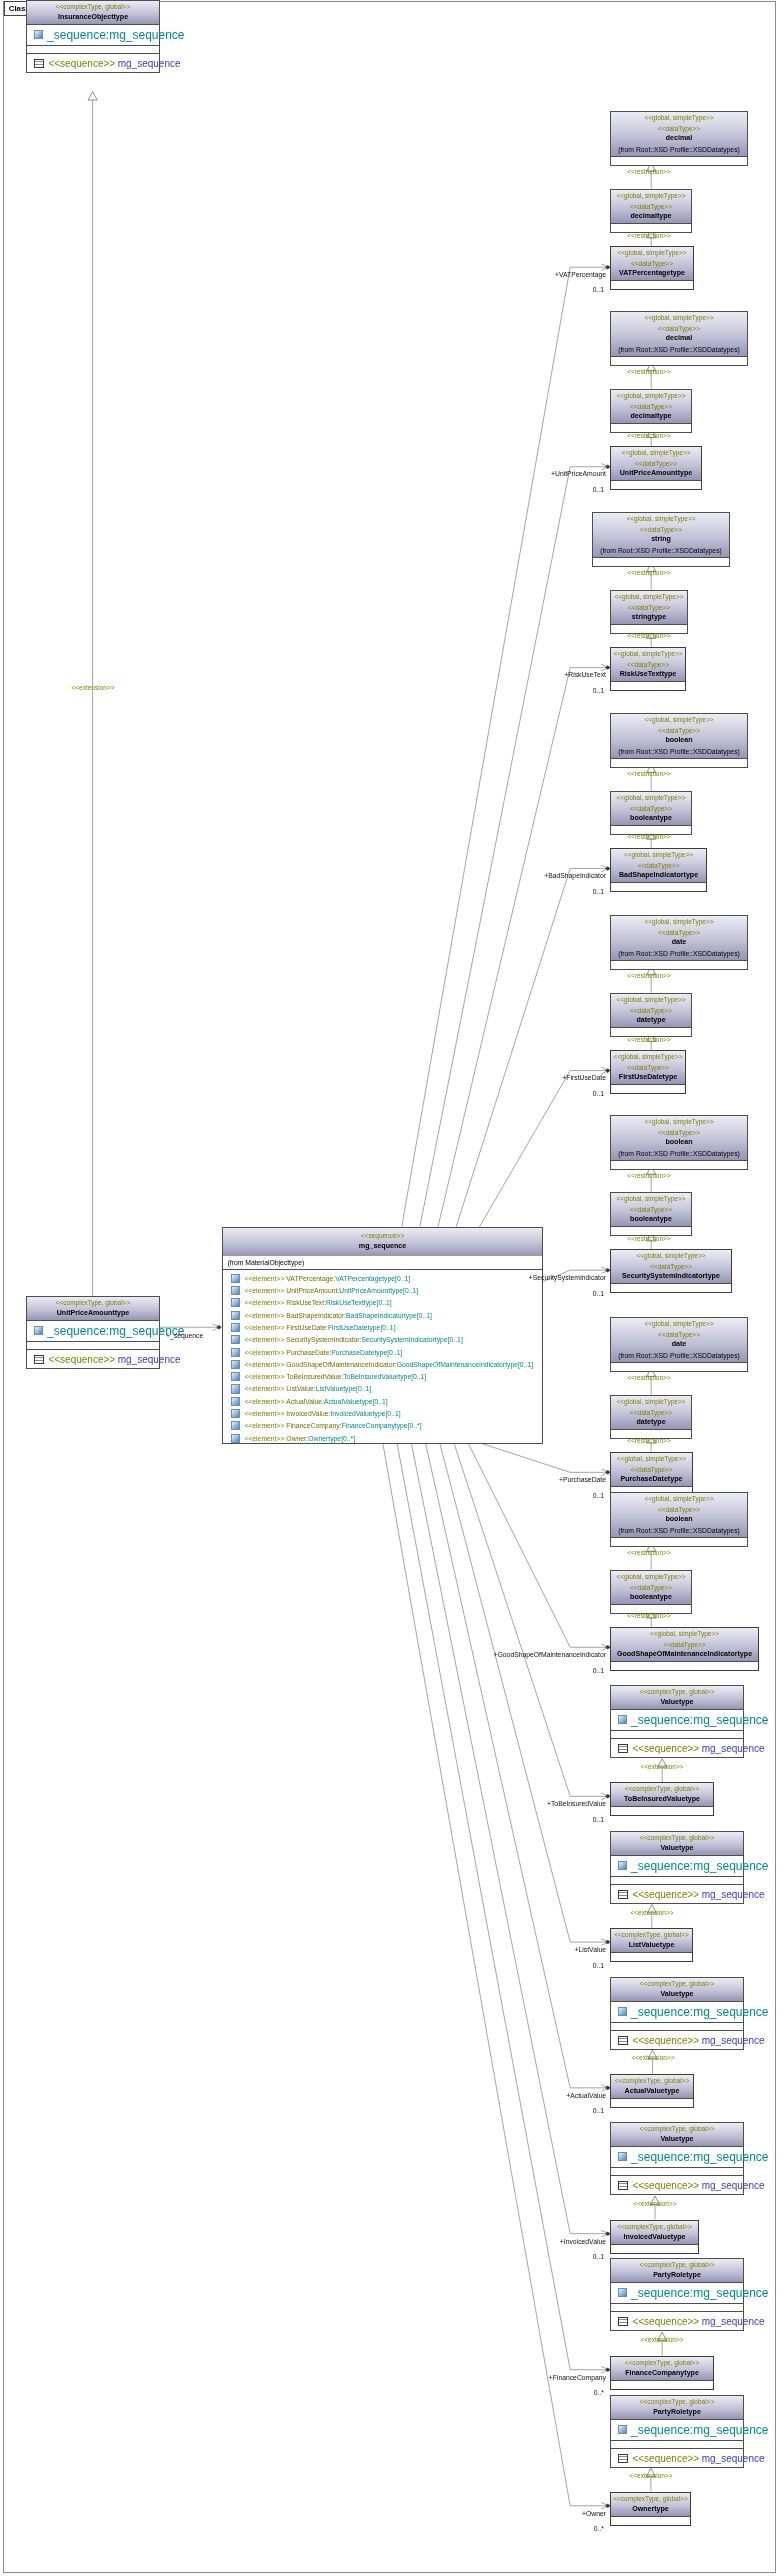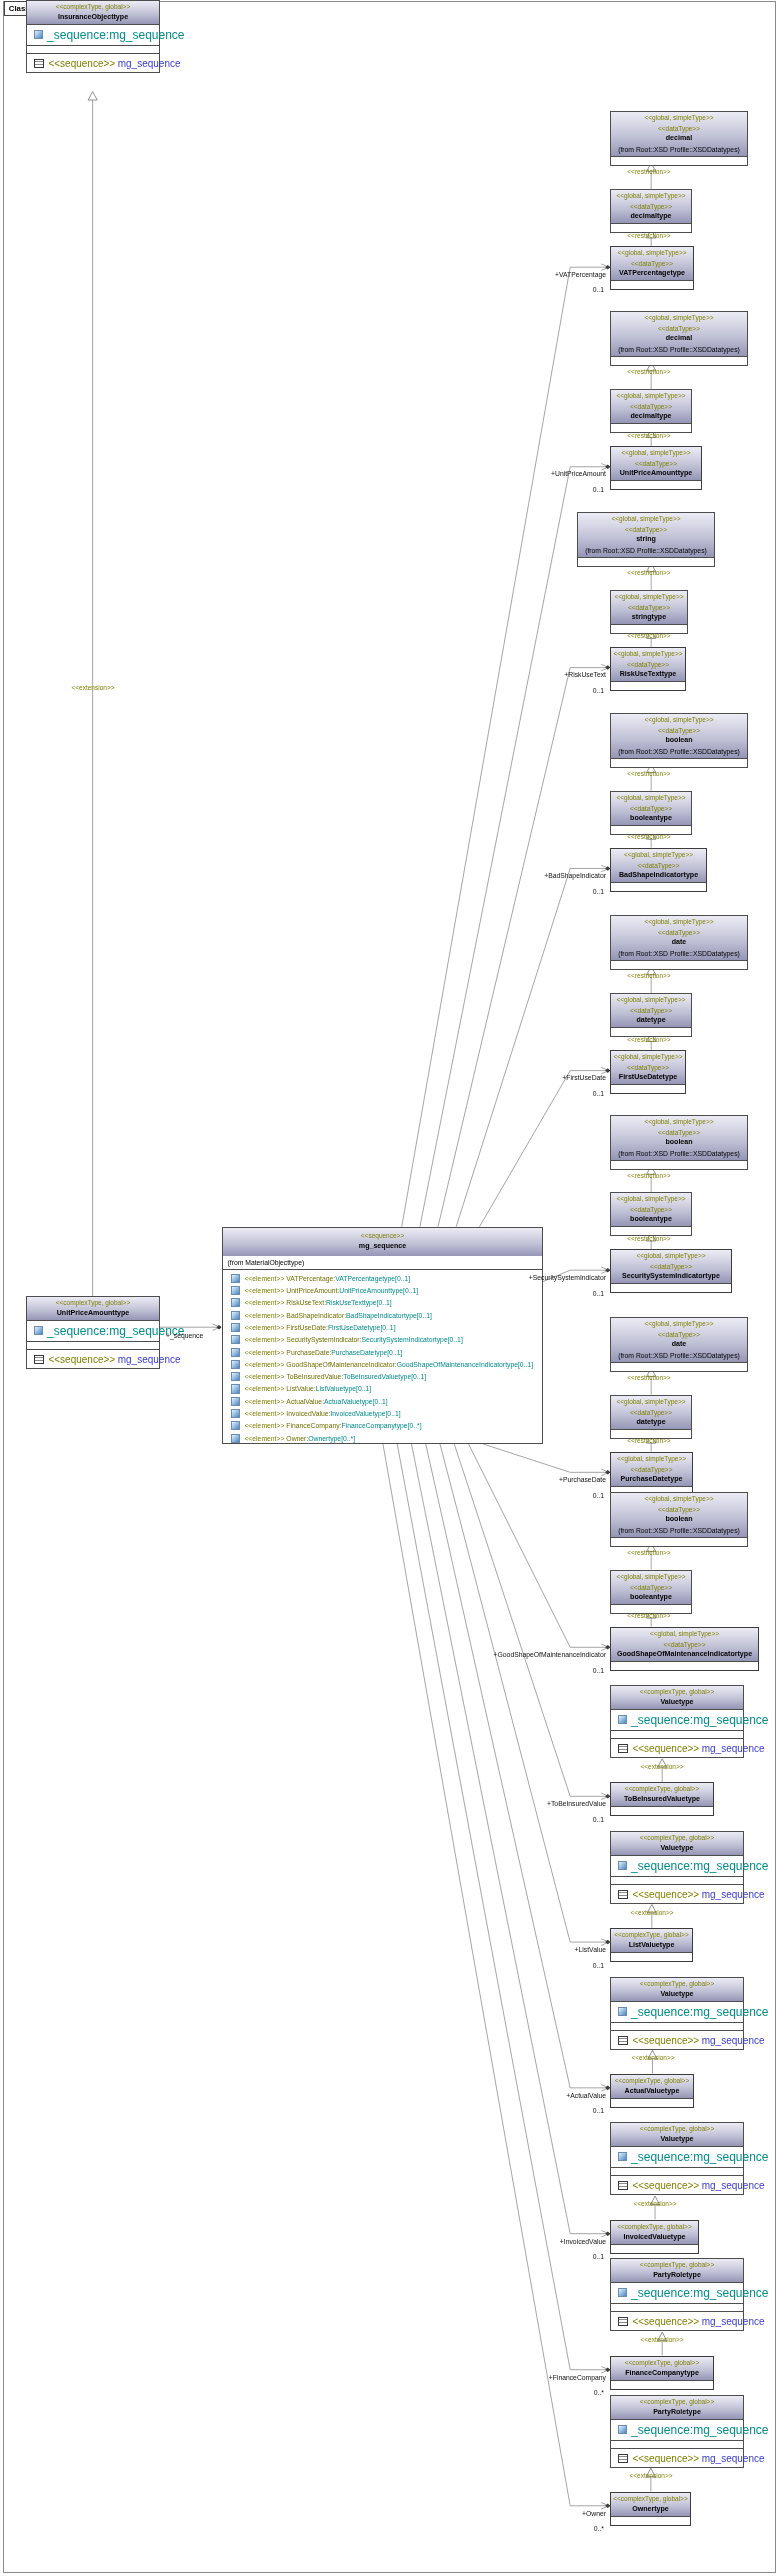--- a/index.html
+++ b/index.html
@@ -321,21 +321,21 @@
           <div class="stereo">&lt;&lt;global, simpleType&gt;&gt;</div>
           <div class="stereo">&lt;&lt;dataType&gt;&gt;</div>
           <div class="cname">UnitPriceAmounttype</div>
         </div>
         <div class="strip"></div>
       </div>
       <div class="rel-label" style="left: 610px; top: 368px;">&lt;&lt;restriction&gt;&gt;</div>
       <div class="rel-label" style="left: 610px; top: 432px;">&lt;&lt;restriction&gt;&gt;</div>
       <div class="assoc-label" style="right: 178px; top: 470px;">+UnitPriceAmount</div>
       <div class="mult-label" style="right: 180px; top: 486px;">0..1</div>
-      <div class="cbox" style="left: 577px; top: 512px; width: 138px;">
+      <div class="cbox" style="left: 592px; top: 512px; width: 138px;">
         <div class="grad">
           <div class="stereo">&lt;&lt;global, simpleType&gt;&gt;</div>
           <div class="stereo">&lt;&lt;dataType&gt;&gt;</div>
           <div class="cname">string</div>
           <div class="fromln">(from Root::XSD Profile::XSDDatatypes)</div>
         </div>
         <div class="strip"></div>
       </div>
       <div class="cbox" style="left: 610px; top: 590px; width: 78px;">
         <div class="grad">

